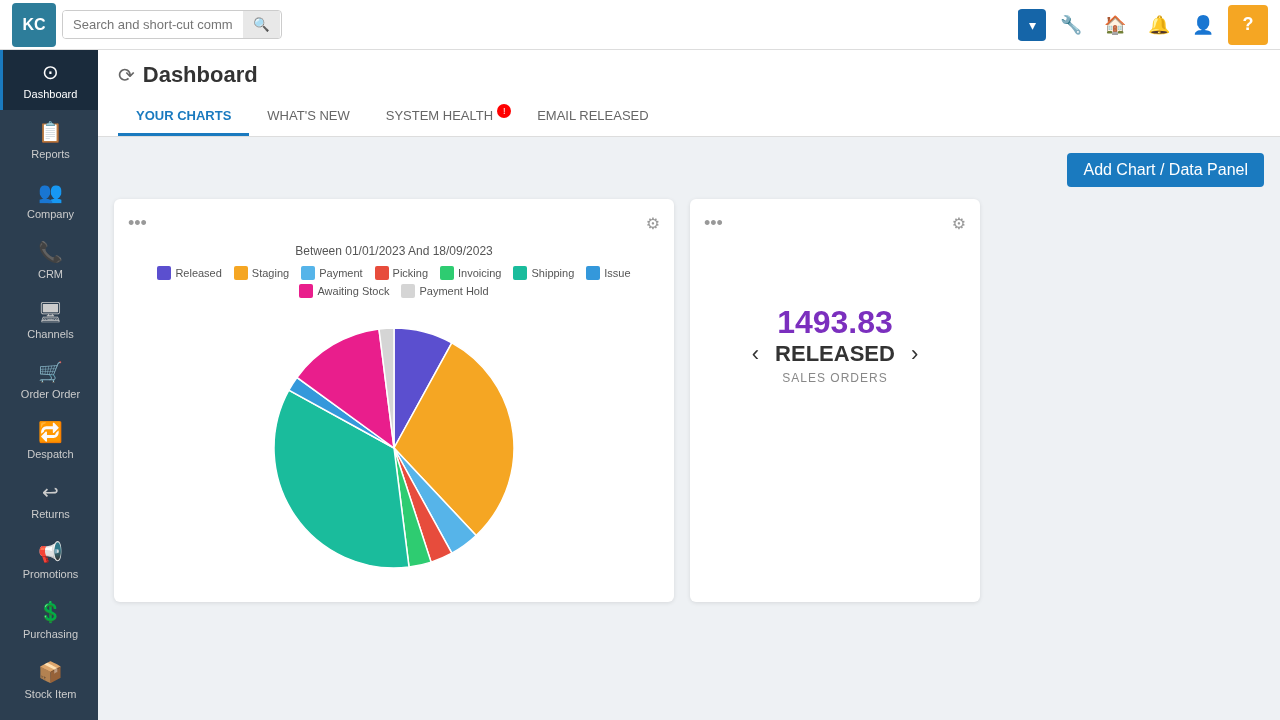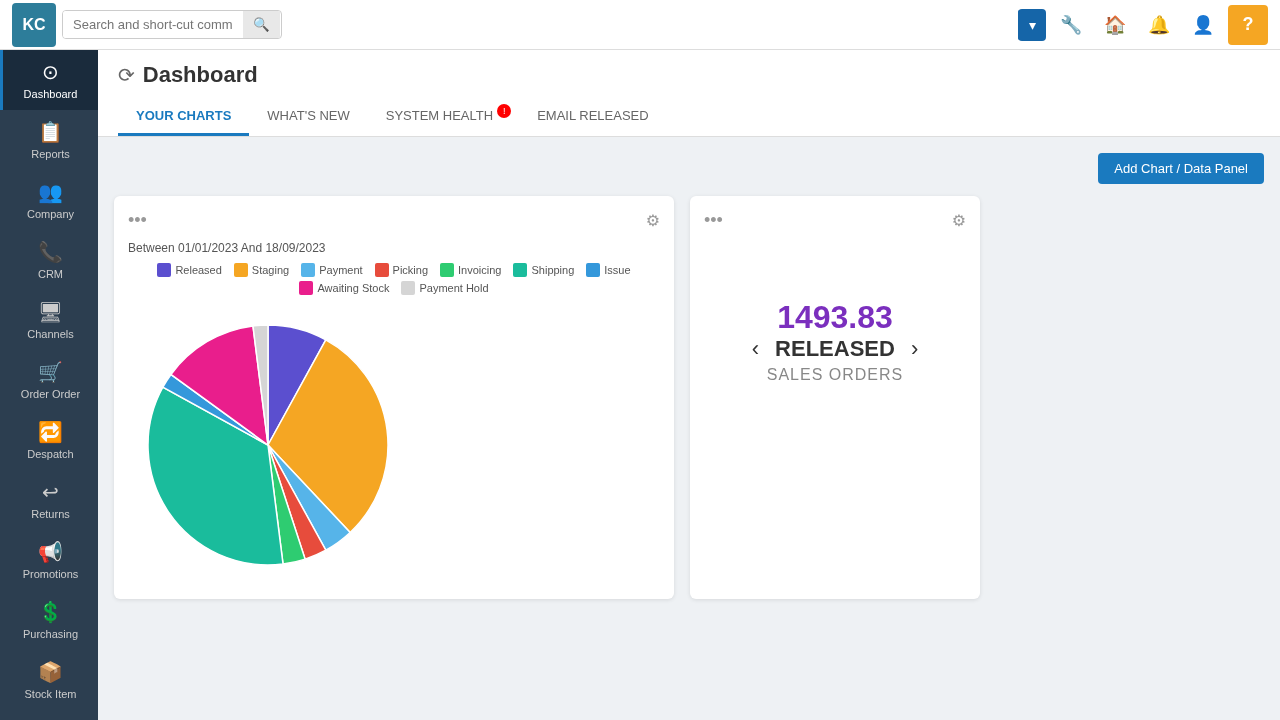--- a/index.html
+++ b/index.html
@@ -84,49 +84,49 @@
       display: flex; align-items: center; justify-content: center;
     }
 
     
     .charts-area {
       flex: 1; padding: 16px; overflow-y: auto; background: #eef1f4;
     }
     .charts-header { display: flex; justify-content: flex-end; margin-bottom: 12px; }
     .add-chart-btn {
       background: #1a7abf; color: #fff; border: none; padding: 8px 16px;
-      border-radius: 4px; cursor: pointer; font-size: 13px;
+      border-radius: 4px; cursor: pointer; font-size: 16px;
     }
     .charts-row { display: flex; gap: 16px; }
     .chart-card {
       background: #fff; border-radius: 6px; padding: 14px;
       box-shadow: 0 1px 4px rgba(0,0,0,0.1);
     }
     .chart-card.pie-card { flex: 0 0 560px; }
     .chart-card.metric-card { flex: 0 0 290px; }
 
     .card-topbar { display: flex; justify-content: space-between; align-items: center; margin-bottom: 10px; }
     .card-dots { color: #999; font-size: 18px; cursor: pointer; }
     .card-gear { color: #999; font-size: 16px; cursor: pointer; }
 
     
-    .pie-chart-container { display: flex; flex-direction: column; }
+    .pie-chart-container { display: flex; flex-direction: column; align-items: center; }
     .pie-date-label { font-size: 12px; color: #555; margin-bottom: 8px; }
     .pie-legend { display: flex; flex-wrap: wrap; gap: 4px 12px; margin-bottom: 10px; justify-content: center; }
     .legend-item { display: flex; align-items: center; gap: 4px; font-size: 11px; color: #555; }
     .legend-dot { width: 14px; height: 14px; border-radius: 2px; flex-shrink: 0; }
     .pie-svg-wrapper { width: 280px; height: 280px; }
 
     
     .metric-inner { display: flex; flex-direction: column; align-items: center; justify-content: center; min-height: 200px; }
     .metric-value { font-size: 32px; font-weight: bold; color: #7b2fbe; }
     .metric-nav { display: flex; align-items: center; gap: 16px; margin-bottom: 4px; }
     .metric-nav-btn { background: none; border: none; font-size: 22px; cursor: pointer; color: #333; }
     .metric-label { font-size: 22px; font-weight: bold; color: #333; }
-    .metric-sublabel { font-size: 16px; color: #888; letter-spacing: 1px; text-align: center; }
+    .metric-sublabel { font-size: 12px; color: #888; letter-spacing: 1px; text-align: center; }
   </style>
 </head>
 <body>
 
 <div class="topbar">
   <div class="logo">KC</div>
   <div class="search-bar">
     <input type="text" placeholder="Search and short-cut commar" style="">
     <button>🔍</button>
   </div>

